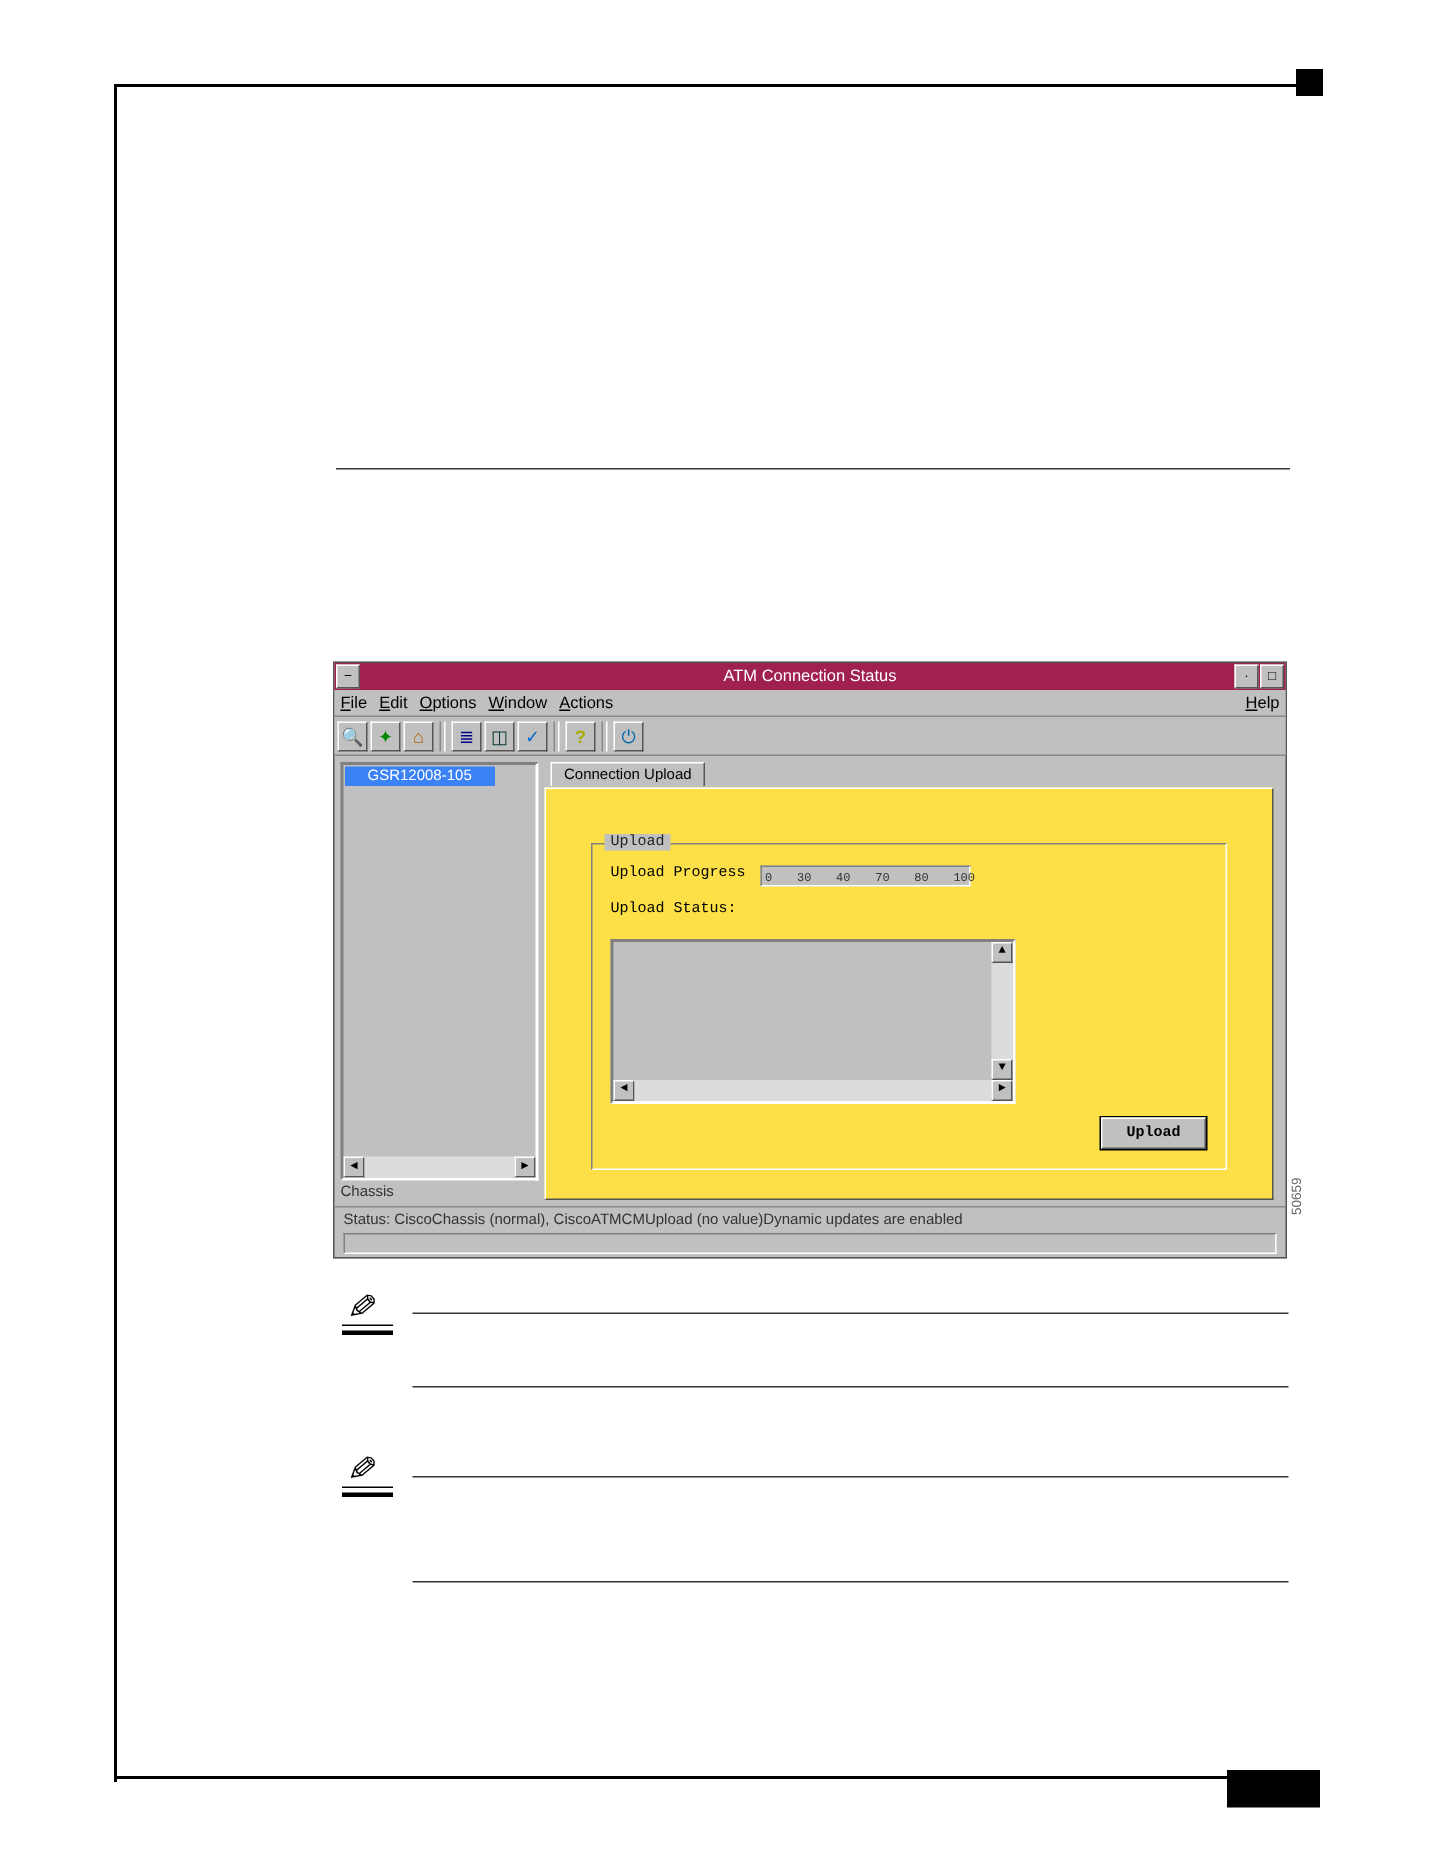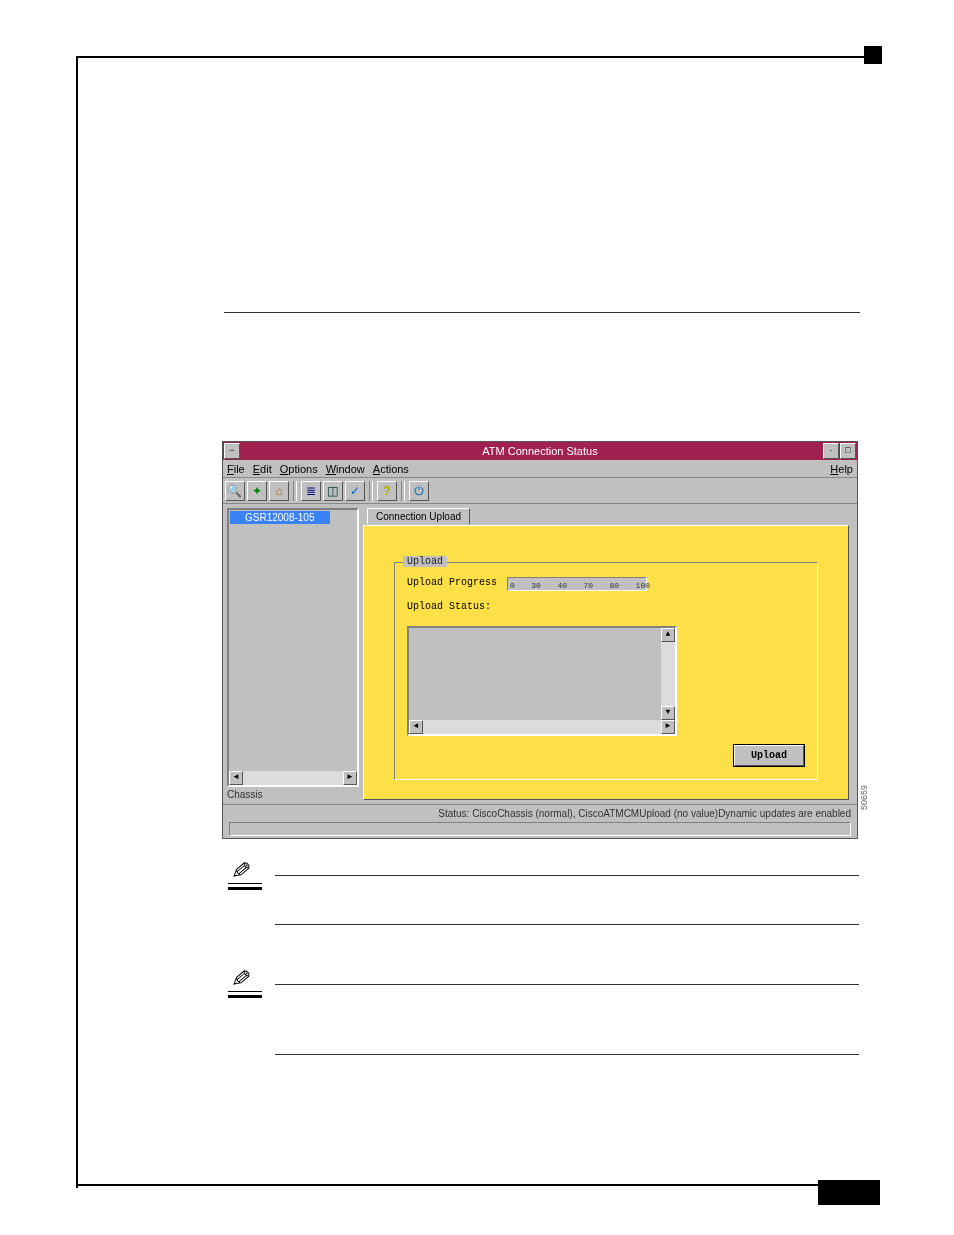--- a/index.html
+++ b/index.html
@@ -173,21 +173,21 @@
     float:right; margin-top:8px;
     border:1px solid #000; padding:0;
   }
   .upload-btn-inner {
     border:1px solid #fff; border-right-color:#555; border-bottom-color:#555;
     background:#c0c0c0; padding:4px 16px; font-size:10px; font-weight:bold;
   }
   .statusbar {
     height:34px; border-top:1px solid #888; padding:2px 6px; font-size:10px; color:#333;
   }
-  .statusbar .line { display:flex; justify-content:flex-end; padding:1px 0; }
+  .statusbar .line { display:flex; justify-content:flex-start; padding:1px 0; }
   .statusbar .sunken {
     border:1px solid #808080; border-right-color:#fff; border-bottom-color:#fff;
     height:14px; margin-top:2px;
   }
   .toolbar .ic-binoc { color:#004; }
   .toolbar .ic-topo { color:#080; }
   .toolbar .ic-house { color:#a60; }
   .toolbar .ic-rows { color:#008; }
   .toolbar .ic-can { color:#033; }
   .toolbar .ic-check { color:#06c; }

